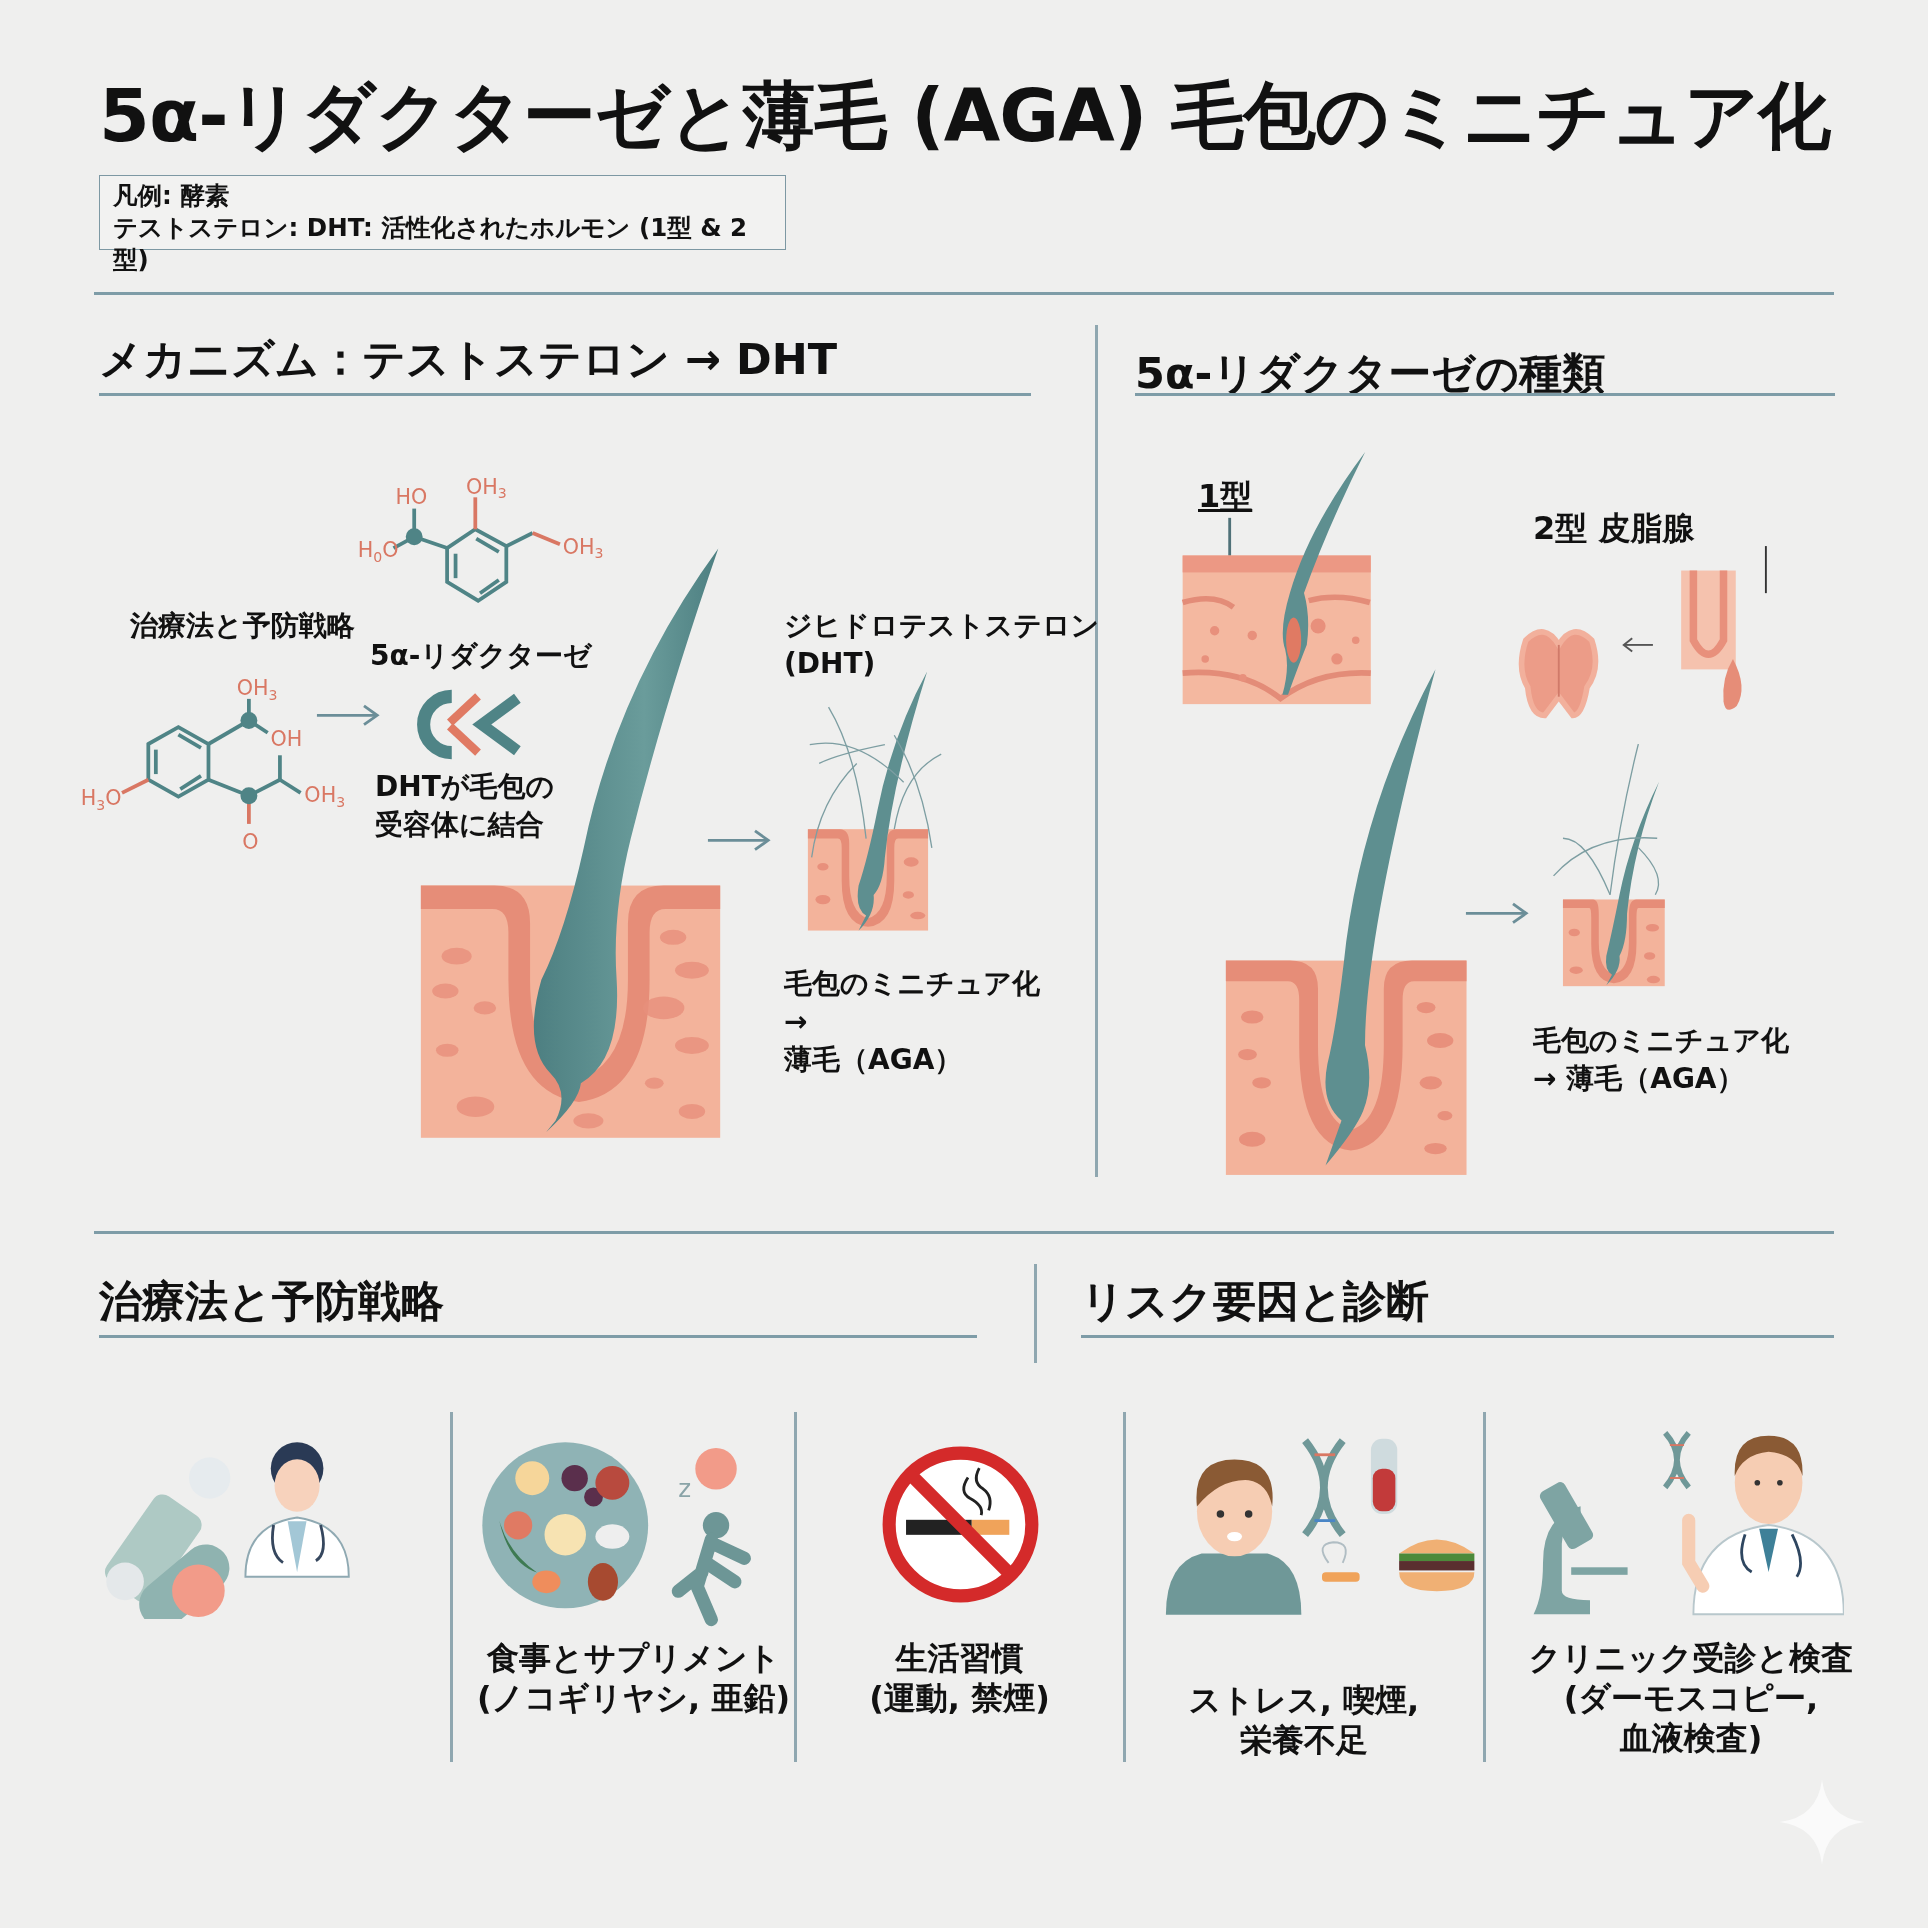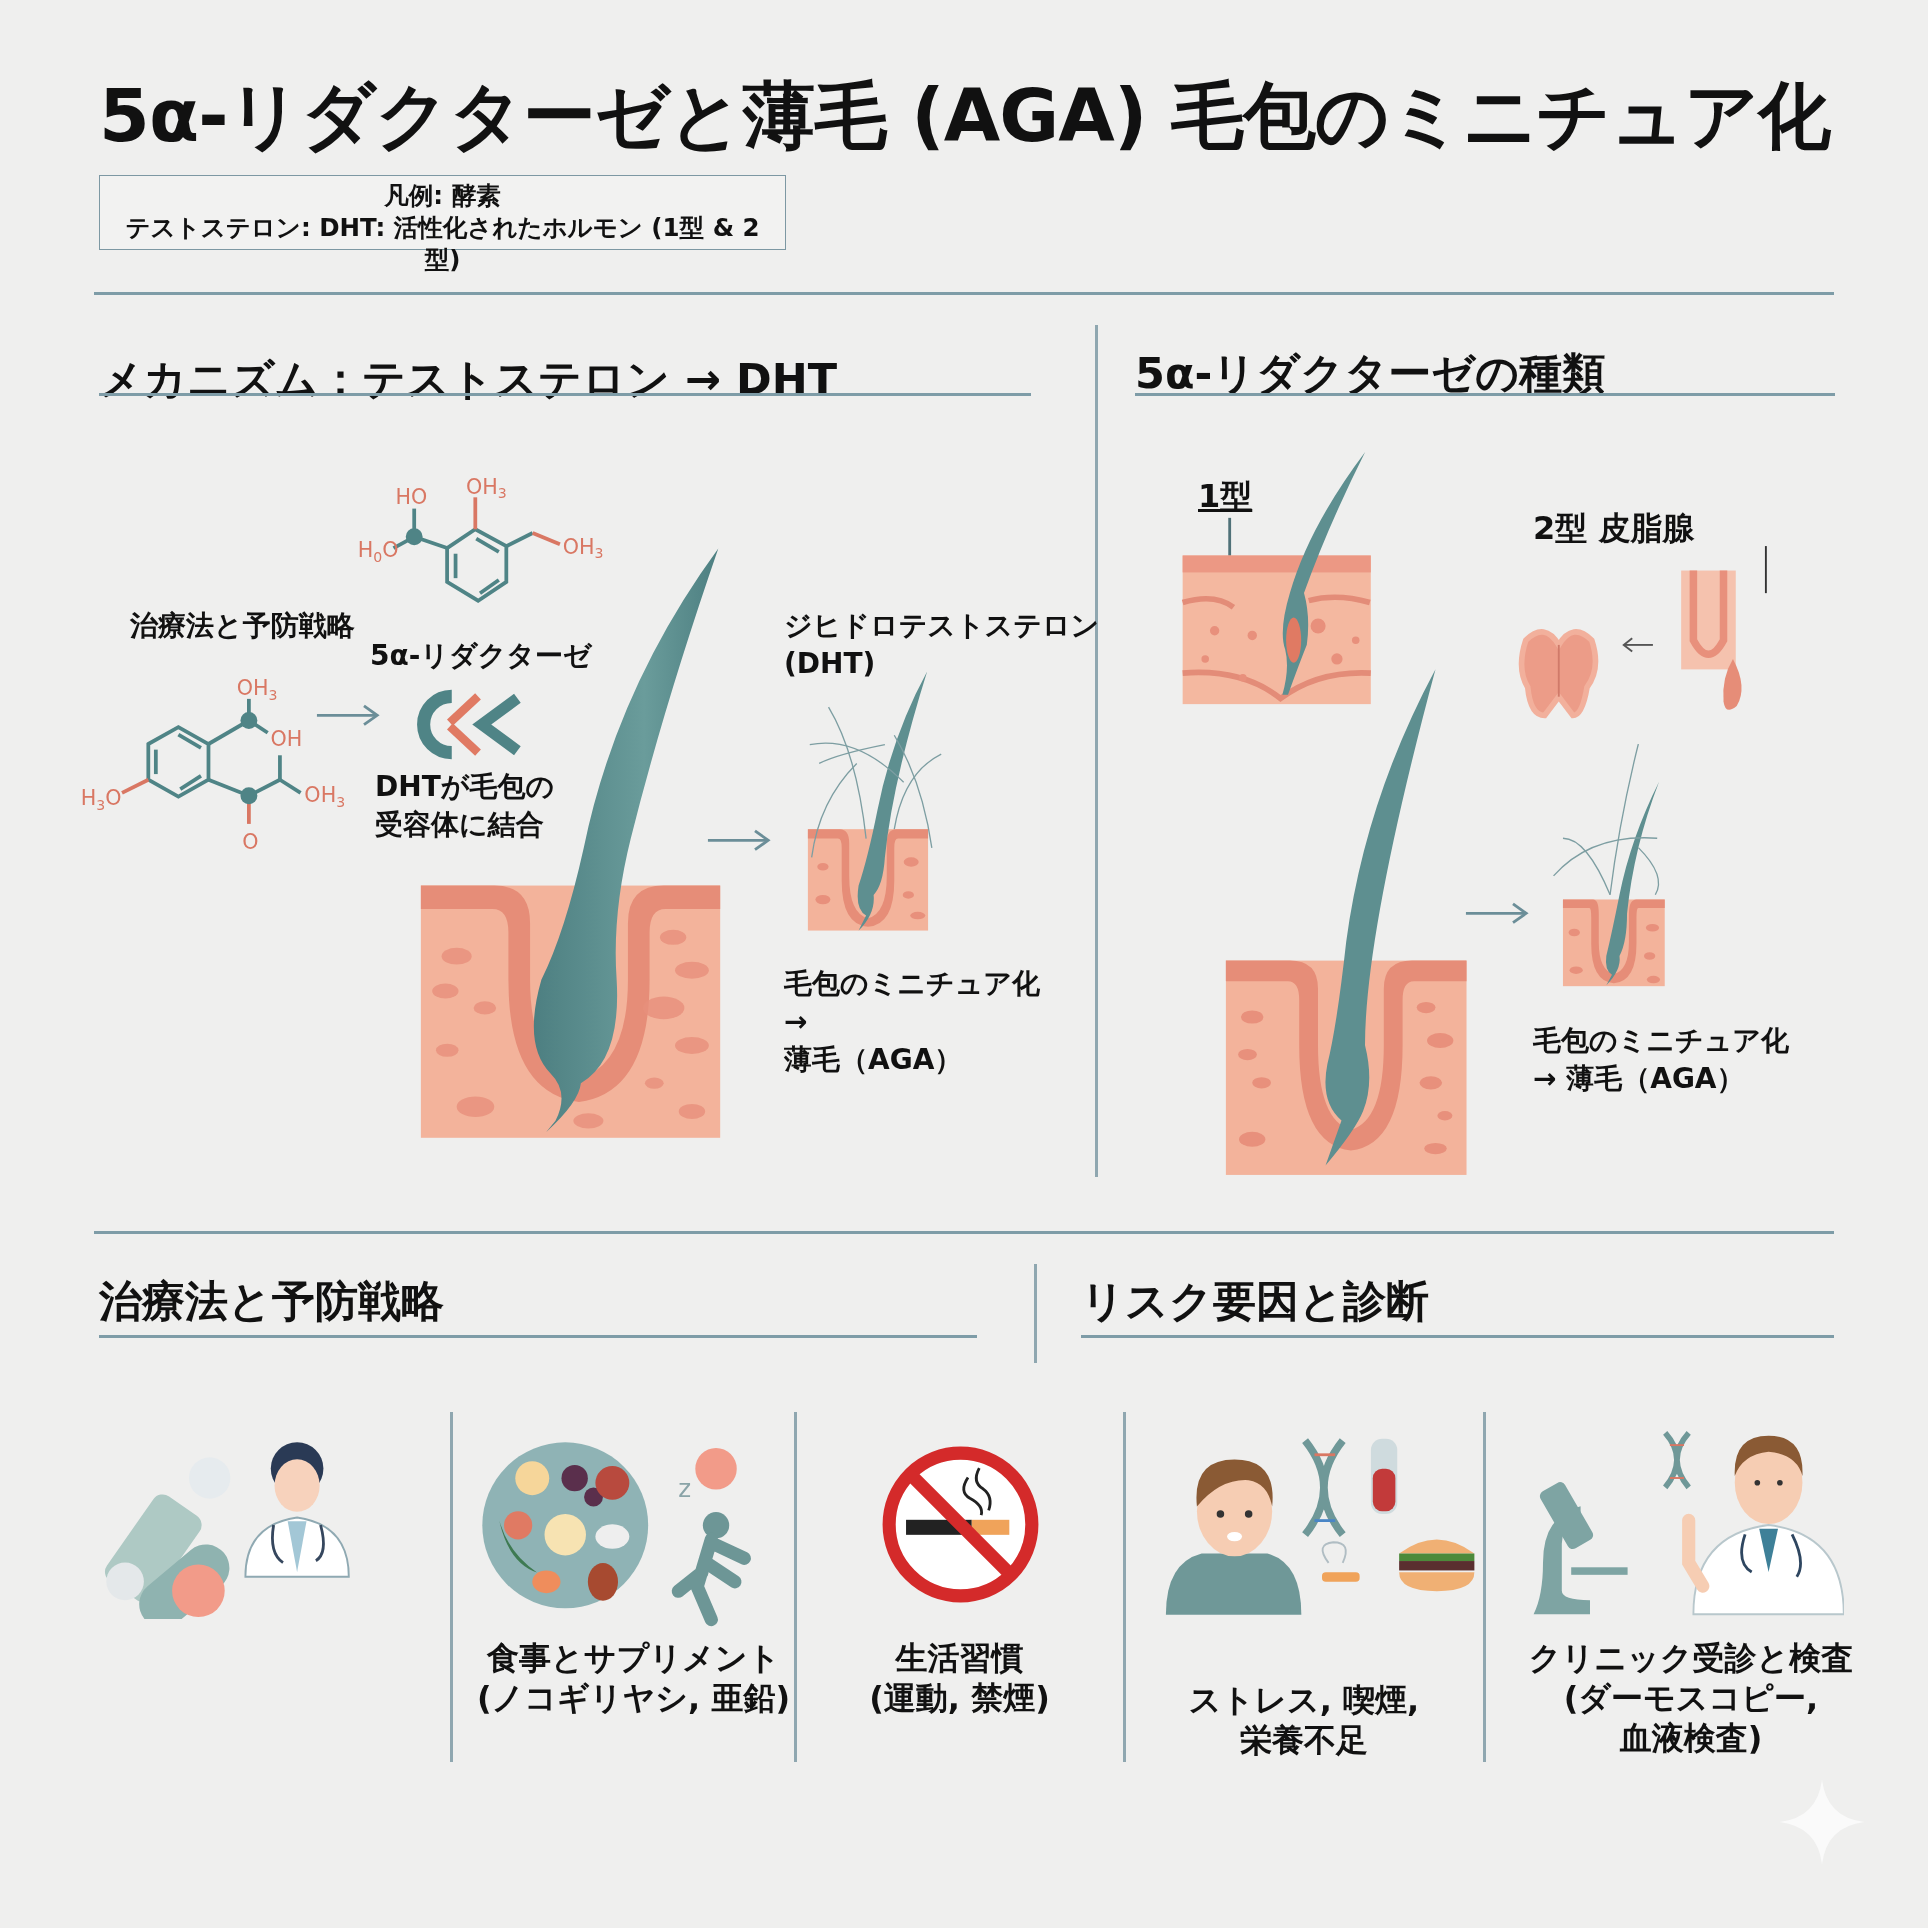--- a/index.html
+++ b/index.html
@@ -1,40 +1,40 @@
 <!DOCTYPE html>
 <html style="font-size:15px"><head>
 <meta charset="utf-8">
 <style>
   * { box-sizing: border-box; margin: 0; padding: 0; }
   html, body { width: 1928px; height: 1928px; background: #efefee; overflow: hidden; }
   body { position: relative; font-family: "DejaVu Sans", "Liberation Sans", sans-serif; color: #111; }
   .abs { position: absolute; }
   .title { left: 99px; top: 68px; font-size: 73px; font-weight: bold; letter-spacing: -0.9px; white-space: nowrap; }
-  .legend { left: 99px; top: 175px; width: 687px; height: 75px; border: 1.9px solid #7d98a3; padding: 3.8px 13px; font-size: 24.5px; font-weight: bold; line-height: 32px; background: #f2f2f1; text-align: center; }
+  .legend { left: 99px; top: 175px; width: 687px; height: 75px; border: 1.9px solid #7d98a3; padding: 3.8px 13px; font-size: 24.5px; font-weight: bold; line-height: 32px; background: #f2f2f1; }
   .hline { height: 2.8px; background: #7e9ca7; }
   .vline { width: 2.8px; background: #8fa7b0; }
   .section-title { font-size: 43px; font-weight: bold; white-space: nowrap; }
   .label { font-weight: bold; white-space: nowrap; }
   .label-lg { font-size: 32px; line-height: 41px; }
   .label-md { font-size: 28px; line-height: 38px; }
   .chem { font-family: "DejaVu Sans", sans-serif; fill: #d97763; font-size: 22px; }
   .card-text { font-size: 32px; line-height: 40px; font-weight: bold; text-align: center; white-space: nowrap; }
 </style>
 </head>
 <body>
 
 <div class="abs title">5α-リダクターゼと薄毛 (AGA) 毛包のミニチュア化</div>
 <div class="abs legend">
   <div>凡例: 酵素</div>
   <div>テストステロン: DHT: 活性化されたホルモン (1型 &amp; 2型)</div>
 </div>
 <div class="abs hline" style="left:94px; top:292px; width:1740px;"></div>
 
-<div class="abs section-title" style="left:99px; top:331px;margin-top:20px;">メカニズム：テストステロン → DHT</div>
+<div class="abs section-title" style="left:99px; top:331px;">メカニズム：テストステロン → DHT</div>
 <div class="abs hline" style="left:99px; top:393px; width:932px;"></div>
 <div class="abs vline" style="left:1095px; top:325px; height:852px;"></div>
 
 <svg class="abs" style="left:339px; top:471px;" width="282" height="141" viewBox="0 0 300 150">
   <g stroke="#4f8486" stroke-width="4" fill="none">
     <polygon points="115,82 145,62 178,80 178,118 148,138 115,118"></polygon>
     <line x1="124" y1="88" x2="124" y2="114"></line>
     <line x1="170" y1="86" x2="146" y2="72"></line>
     <line x1="150" y1="130" x2="170" y2="116"></line>
     <line x1="115" y1="82" x2="80" y2="70"></line>

